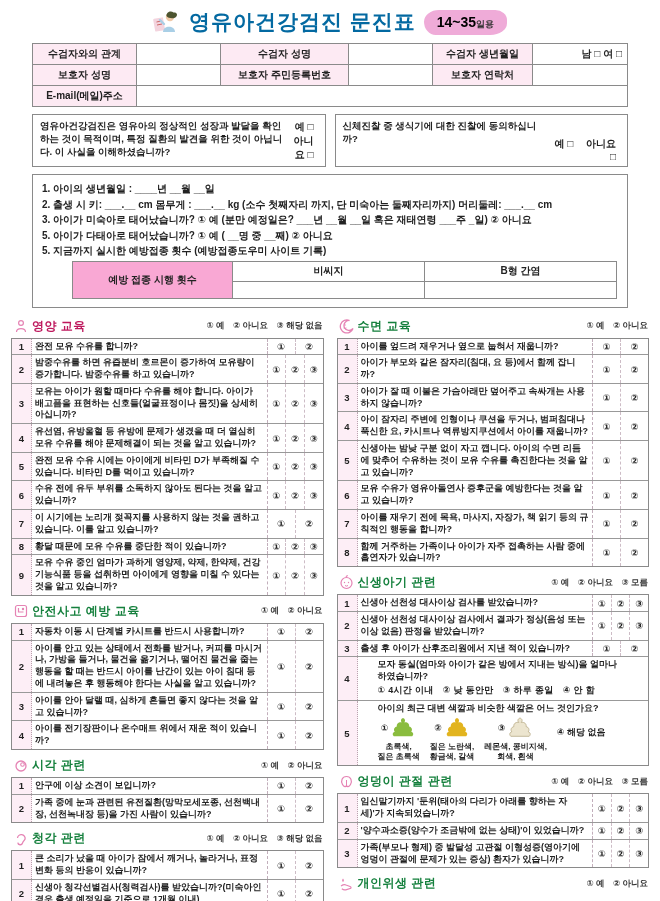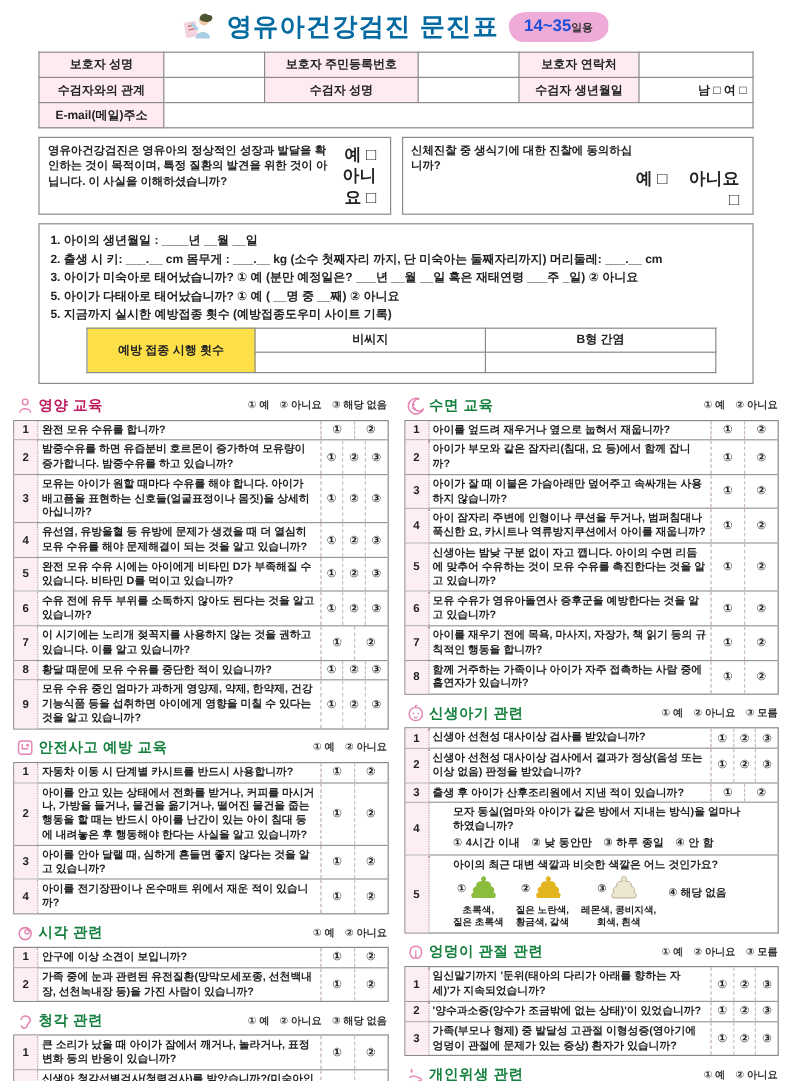--- a/index.html
+++ b/index.html
@@ -4,41 +4,41 @@
 <style>
   * { margin:0; padding:0; box-sizing:border-box; }
   html,body { width:660px; height:901px; background:#fff; overflow:hidden;
     font-family:"Liberation Sans","DejaVu Sans",sans-serif; color:#222; }
   .page { padding:5px 11px 0; }
 
   
   .title-row { display:flex; align-items:center; justify-content:center; gap:8px; margin:3px 0 7px; }
   .main-title { font-size:21px; font-weight:bold; letter-spacing:1px; color:#0369a1; }
   .badge { background:#efabd8; border-radius:18px 14px 20px 14px / 14px 12px 14px 16px; padding:3px 13px 4px; white-space:nowrap; }
-  .badge .num { font-size:14px; font-weight:bold; color:#1d4ed8; }
+  .badge .num { font-size:14px; font-weight:bold; color:#000000; }
   .badge .suf { font-size:9px; font-weight:bold; color:#333; }
 
   
   .top-wrap { margin:0 21px; }
   table.gtable { width:100%; border-collapse:collapse; }
   table.gtable td { border:1px solid #8a8a8a; height:21px; font-size:10px; font-weight:bold; padding:1px 5px; }
   td.lbl { background:#fdeaf3; text-align:center; }
   td.val { background:#fff; }
   .gender { text-align:right; }
 
   .consent-row { display:flex; gap:9px; margin-top:7px; }
   .consent-box { flex:1; border:1px solid #8a8a8a; padding:5px 7px 4px; display:flex; flex-direction:row; min-height:52px; }
   .consent-text { font-size:9.5px; font-weight:bold; line-height:1.35; }
-  .consent-opts { margin-top:auto; text-align:right; font-size:14px; font-weight:bold; padding-right:4px; }
+  .consent-opts { margin-top:auto; text-align:right; font-size:10px; font-weight:bold; padding-right:4px; }
 
   .info-box { border:1px solid #8a8a8a; margin-top:7px; padding:6px 9px 8px; }
   .info-box .line { font-size:10px; font-weight:bold; line-height:15.5px; }
   table.vtable { border-collapse:collapse; margin:2px 0 0 30px; }
   table.vtable td { border:1px solid #8a8a8a; font-size:10px; font-weight:bold; text-align:center; padding:1px 4px; }
-  table.vtable td.vlbl { background:#fde047; width:140px; height:37px; }
+  table.vtable td.vlbl { background:#f9a8d4; width:160px; height:37px; }
   table.vtable td.vcol { width:192px; height:19px; background:#fff; }
   table.vtable td.vblank { height:16px; }
 
   
   .cols { display:flex; gap:13px; margin-top:8px; }
   .col { flex:1; min-width:0; }
   .section { margin-bottom:5px; }
   .sec-head { display:flex; align-items:center; padding:2px 1px 3px 2px; }
   .sec-icon { width:15px; height:15px; display:inline-flex; align-items:center; justify-content:center; }
   .sec-title { font-size:12px; font-weight:bold; margin-left:4px; letter-spacing:0.5px; white-space:nowrap; }
@@ -80,34 +80,34 @@
       </svg>
     </span>
     <span class="main-title">영유아건강검진 문진표</span>
     <span class="badge"><span class="num">14~35</span><span class="suf">일용</span></span>
   </div>
 
   <div class="top-wrap">
     <table class="gtable">
       <tbody>
           <tr>
+        <td class="lbl">수검자와의 관계</td>
+        <td class="val"></td>
+        <td class="lbl">수검자 성명</td>
+        <td class="val"></td>
+        <td class="lbl">수검자 생년월일</td>
+        <td class="val gender">남 □ 여 □</td>
+      </tr>
+      <tr>
         <td class="lbl" style="width:104px">보호자 성명</td>
         <td class="val" style="width:84px"></td>
         <td class="lbl" style="width:128px">보호자 주민등록번호</td>
         <td class="val" style="width:84px"></td>
         <td class="lbl" style="width:100px">보호자 연락처</td>
         <td class="val"></td>
-      </tr>
-      <tr>
-        <td class="lbl">수검자와의 관계</td>
-        <td class="val"></td>
-        <td class="lbl">수검자 성명</td>
-        <td class="val"></td>
-        <td class="lbl">수검자 생년월일</td>
-        <td class="val gender">남 □ 여 □</td>
       </tr>
       <tr>
         <td class="lbl">E-mail(메일)주소</td>
         <td class="val" colspan="5"></td>
       </tr>
     </tbody>
       </table>
 
     <div class="consent-row">
       <div class="consent-box">

